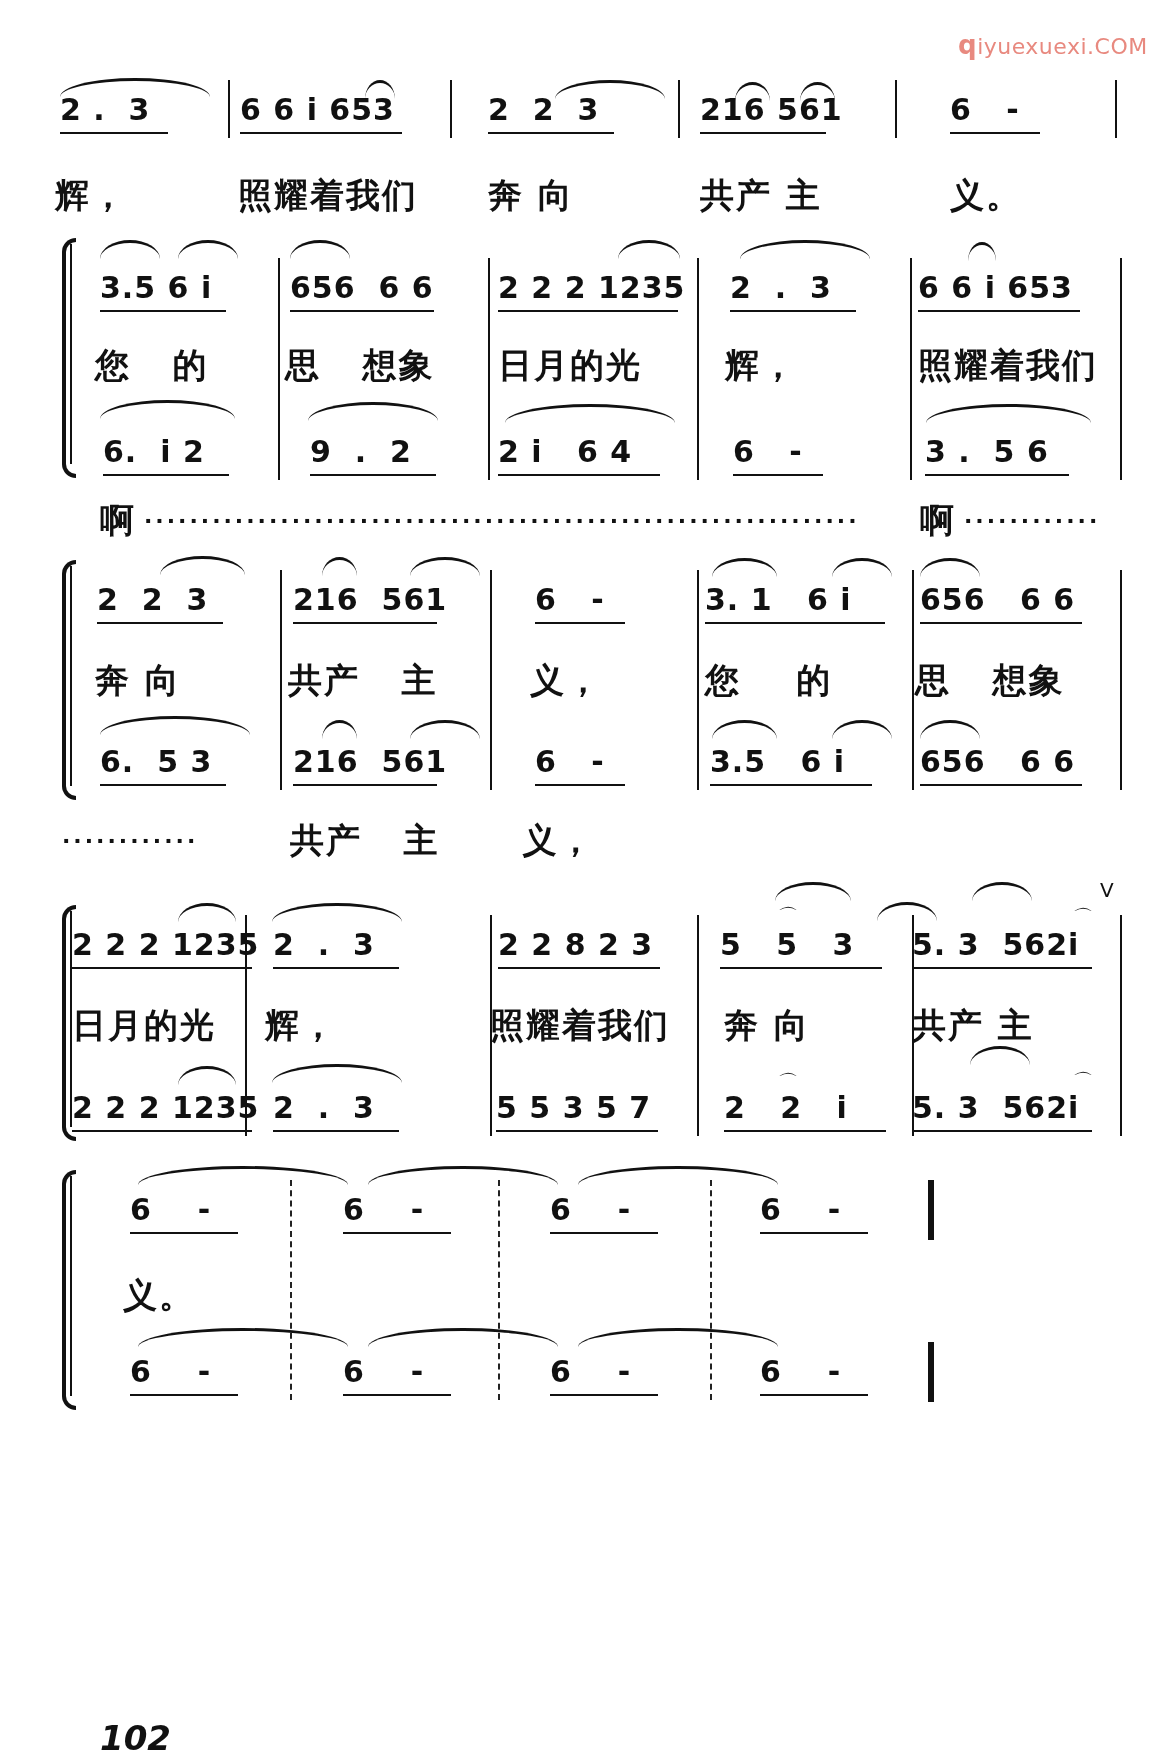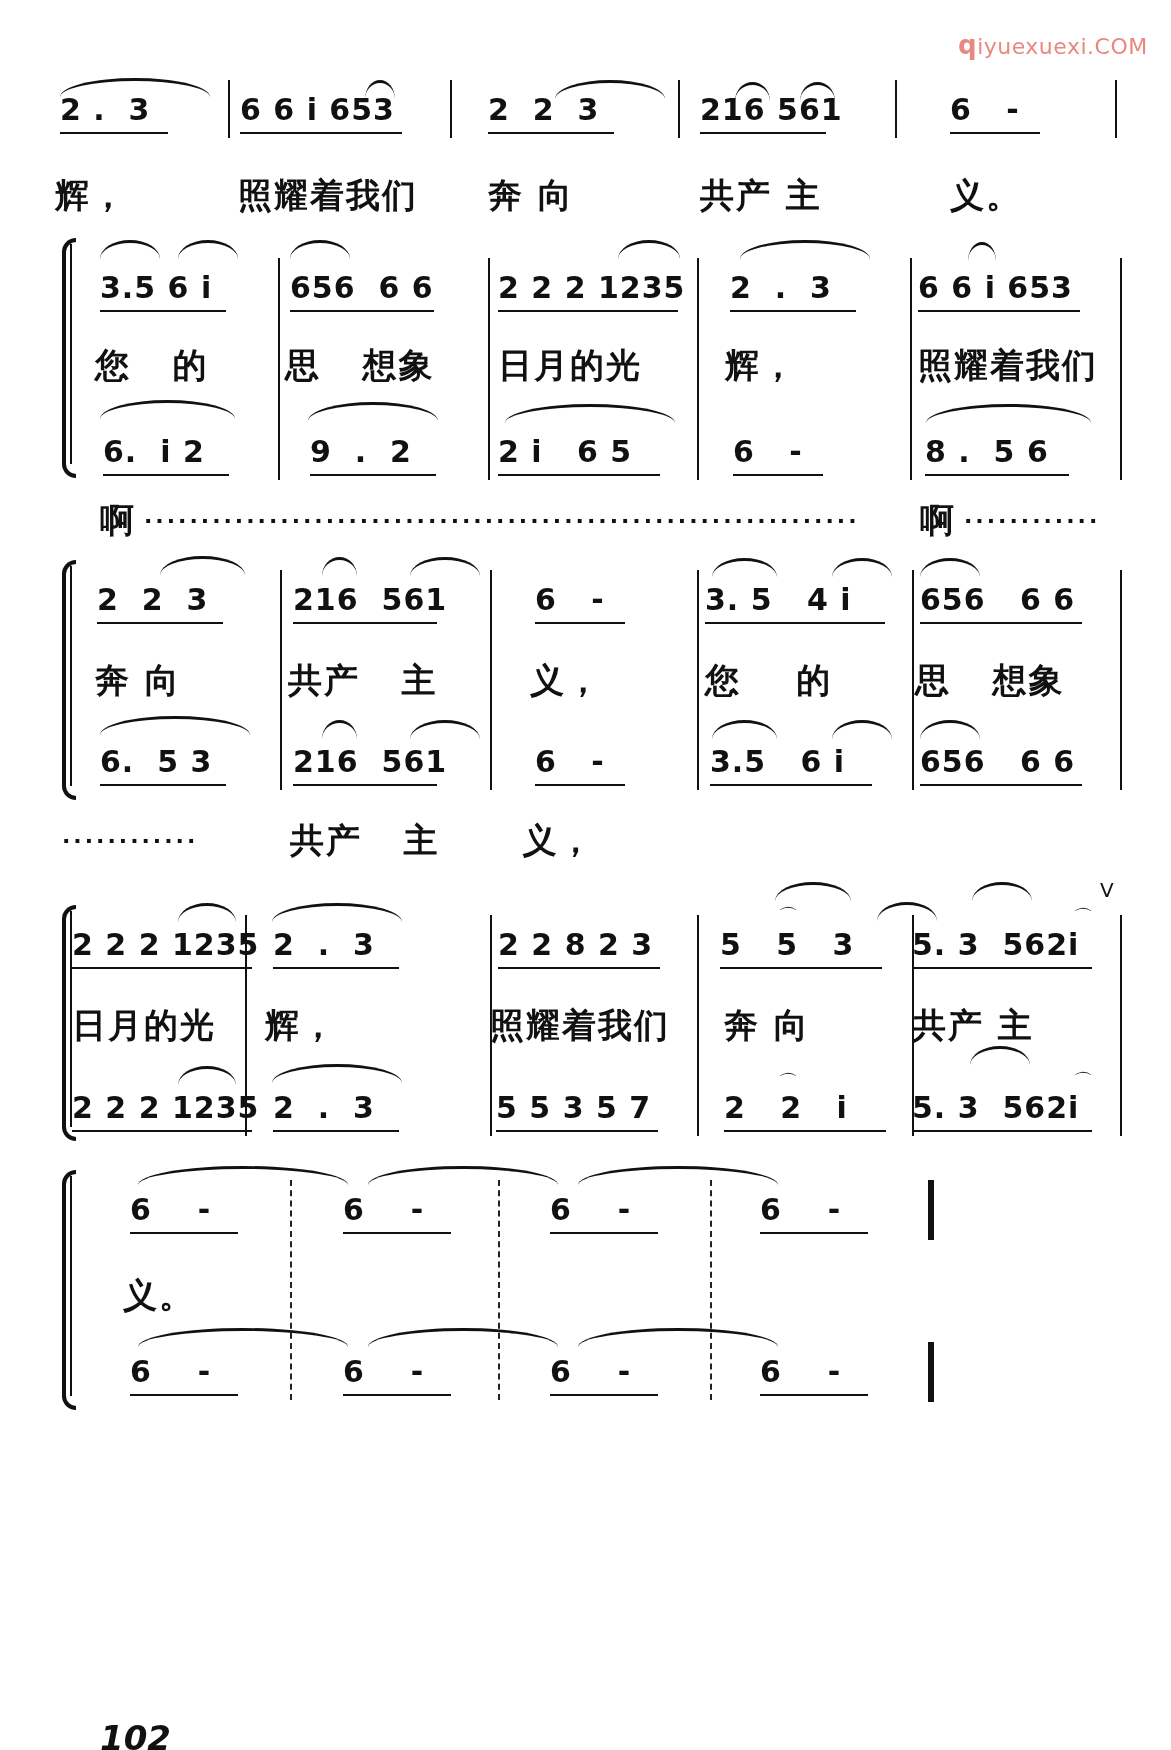--- a/index.html
+++ b/index.html
@@ -81,25 +81,25 @@
     <div class="uline" style="left: 918px; top: 310px; width: 162px;"></div>
     <div class="lyric" style="left: 95px; top: 345px;">您   的</div>
     <div class="lyric" style="left: 285px; top: 345px;">思   想象</div>
     <div class="lyric" style="left: 498px; top: 345px;">日月的光</div>
     <div class="lyric" style="left: 725px; top: 345px;">辉，</div>
     <div class="lyric" style="left: 918px; top: 345px;">照耀着我们</div>
     <div class="cell" style="left: 103px; top: 432px;">6.  i 2</div>
     <div class="uline" style="left: 103px; top: 474px; width: 126px;"></div>
     <div class="cell" style="left: 310px; top: 432px;">9  .  2</div>
     <div class="uline" style="left: 310px; top: 474px; width: 126px;"></div>
-    <div class="cell" style="left: 498px; top: 432px;">2 i   6 5</div>
+    <div class="cell" style="left: 498px; top: 432px;">2 i   6 4</div>
     <div class="uline" style="left: 498px; top: 474px; width: 162px;"></div>
     <div class="cell" style="left: 733px; top: 432px;">6   -</div>
     <div class="uline" style="left: 733px; top: 474px; width: 90px;"></div>
-    <div class="cell" style="left: 925px; top: 432px;">8 .  5 6</div>
+    <div class="cell" style="left: 925px; top: 432px;">3 .  5 6</div>
     <div class="uline" style="left: 925px; top: 474px; width: 144px;"></div>
     <div class="lyric" style="left: 100px; top: 500px;">啊</div>
     <div class="dots" style="left: 144px; top: 508px;">·······························································</div>
     <div class="lyric" style="left: 920px; top: 500px;">啊</div>
     <div class="dots" style="left: 964px; top: 508px;">············</div>
     <div class="slur" style="left: 100px; top: 240px; width: 60px;"></div>
     <div class="slur" style="left: 178px; top: 240px; width: 60px;"></div>
     <div class="slur" style="left: 290px; top: 240px; width: 60px;"></div>
     <div class="slur" style="left: 618px; top: 240px; width: 62px;"></div>
     <div class="slur" style="left: 740px; top: 240px; width: 130px;"></div>
@@ -114,21 +114,21 @@
     <div class="barline" style="left: 490px; top: 570px; height: 220px;"></div>
     <div class="barline" style="left: 697px; top: 570px; height: 220px;"></div>
     <div class="barline" style="left: 912px; top: 570px; height: 220px;"></div>
     <div class="barline" style="left: 1120px; top: 570px; height: 220px;"></div>
     <div class="cell" style="left: 97px; top: 580px;">2  2  3</div>
     <div class="uline" style="left: 97px; top: 622px; width: 126px;"></div>
     <div class="cell" style="left: 293px; top: 580px;">216  561</div>
     <div class="uline" style="left: 293px; top: 622px; width: 144px;"></div>
     <div class="cell" style="left: 535px; top: 580px;">6   -</div>
     <div class="uline" style="left: 535px; top: 622px; width: 90px;"></div>
-    <div class="cell" style="left: 705px; top: 580px;">3. 5   4 i</div>
+    <div class="cell" style="left: 705px; top: 580px;">3. 1   6 i</div>
     <div class="uline" style="left: 705px; top: 622px; width: 180px;"></div>
     <div class="cell" style="left: 920px; top: 580px;">656   6 6</div>
     <div class="uline" style="left: 920px; top: 622px; width: 162px;"></div>
     <div class="lyric" style="left: 95px; top: 660px;">奔 向</div>
     <div class="lyric" style="left: 288px; top: 660px;">共产   主</div>
     <div class="lyric" style="left: 530px; top: 660px;">义，</div>
     <div class="lyric" style="left: 705px; top: 660px;">您    的</div>
     <div class="lyric" style="left: 915px; top: 660px;">思   想象</div>
     <div class="cell" style="left: 100px; top: 742px;">6.  5 3</div>
     <div class="uline" style="left: 100px; top: 784px; width: 126px;"></div>

